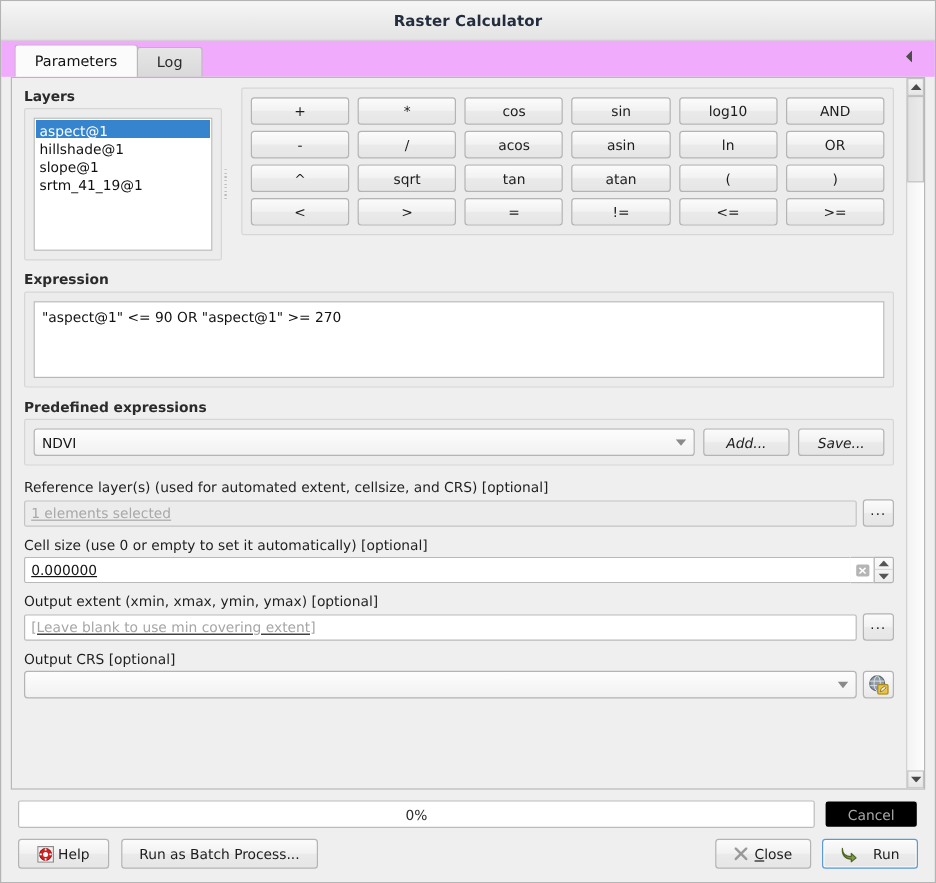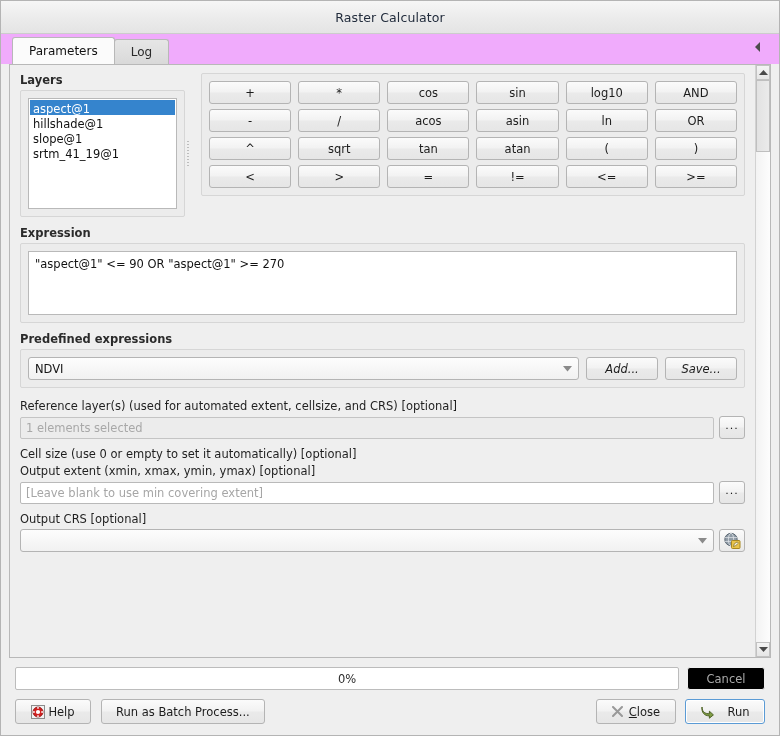--- a/index.html
+++ b/index.html
@@ -21,21 +21,21 @@
   }
   
   .titlebar {
     height: 33px;
     background: linear-gradient(to bottom, #f6f6f6 0%, #ebebeb 55%, #e4e4e4 100%);
     border-bottom: 1px solid #cccccc;
     display: flex; align-items: center; justify-content: center;
     flex: 0 0 auto;
   }
   .titlebar .title {
-    font-weight: normal;
+    font-weight: bold;
     font-size: 12.5px;
     color: #232d3d;
     letter-spacing: .1px;
   }
   
   .tabrow {
     position: relative;
     height: 30px;
     flex: 0 0 auto;
     padding-left: 11px;
@@ -215,20 +215,21 @@
     flex: 1 1 auto;
     height: 22px;
     background: #ffffff;
     border: 1px solid #b9b9b9;
     border-radius: 2px;
     display: flex; align-items: center;
     padding: 0 5px;
     font-size: 11.5px;
     color: #141414;
     overflow: hidden;
+    text-decoration: underline;
   }
   .lineedit.disabled {
     background: #ececec;
     color: #a8a8a8;
     border-color: #c4c4c4;
   }
   .lineedit .ph { color: #a6a6a6; }
   .dots {
     width: 26px; flex: 0 0 26px; height: 23px;
     letter-spacing: 1px;
@@ -406,20 +407,43 @@
       <div style="margin-top:11px">
         <div class="fieldlabel">Reference layer(s) (used for automated extent, cellsize, and CRS) [optional]</div>
         <div class="fieldrow">
           <div class="lineedit disabled">1 elements selected</div>
           <button class="btn dots">...</button>
         </div>
       </div>
 
       <div>
         <div class="fieldlabel">Cell size (use 0 or empty to set it automatically) [optional]</div>
+        <div class="fieldrow">
+          <div class="spinwrap">
+            <div class="lineedit">0.000000</div>
+            <div class="clearbtn">
+              <svg width="12" height="11" viewBox="0 0 12 11">
+                <rect x="0.5" y="0.5" width="11" height="10" rx="1.5" fill="#b5b5b5"></rect>
+                <path d="M3.2 3.2 L8.3 7.9 M8.3 3.2 L3.2 7.9" stroke="#ffffff" stroke-width="1.3"></path>
+              </svg>
+            </div>
+            <div class="spinbtns">
+              <span>
+                  <svg width="9" height="5" viewBox="0 0 9 5">
+                    <polygon points="4.5,0 9,5 0,5" fill="#555"></polygon>
+                  </svg>
+                </span>
+              <span>
+                  <svg width="9" height="5" viewBox="0 0 9 5">
+                    <polygon points="0,0 9,0 4.5,5" fill="#555"></polygon>
+                  </svg>
+                </span>
+            </div>
+          </div>
+        </div>
       </div>
 
       <div>
         <div class="fieldlabel">Output extent (xmin, xmax, ymin, ymax) [optional]</div>
         <div class="fieldrow">
           <div class="lineedit">
             <span class="ph">[Leave blank to use min covering extent]</span>
           </div>
           <button class="btn dots">...</button>
         </div>

